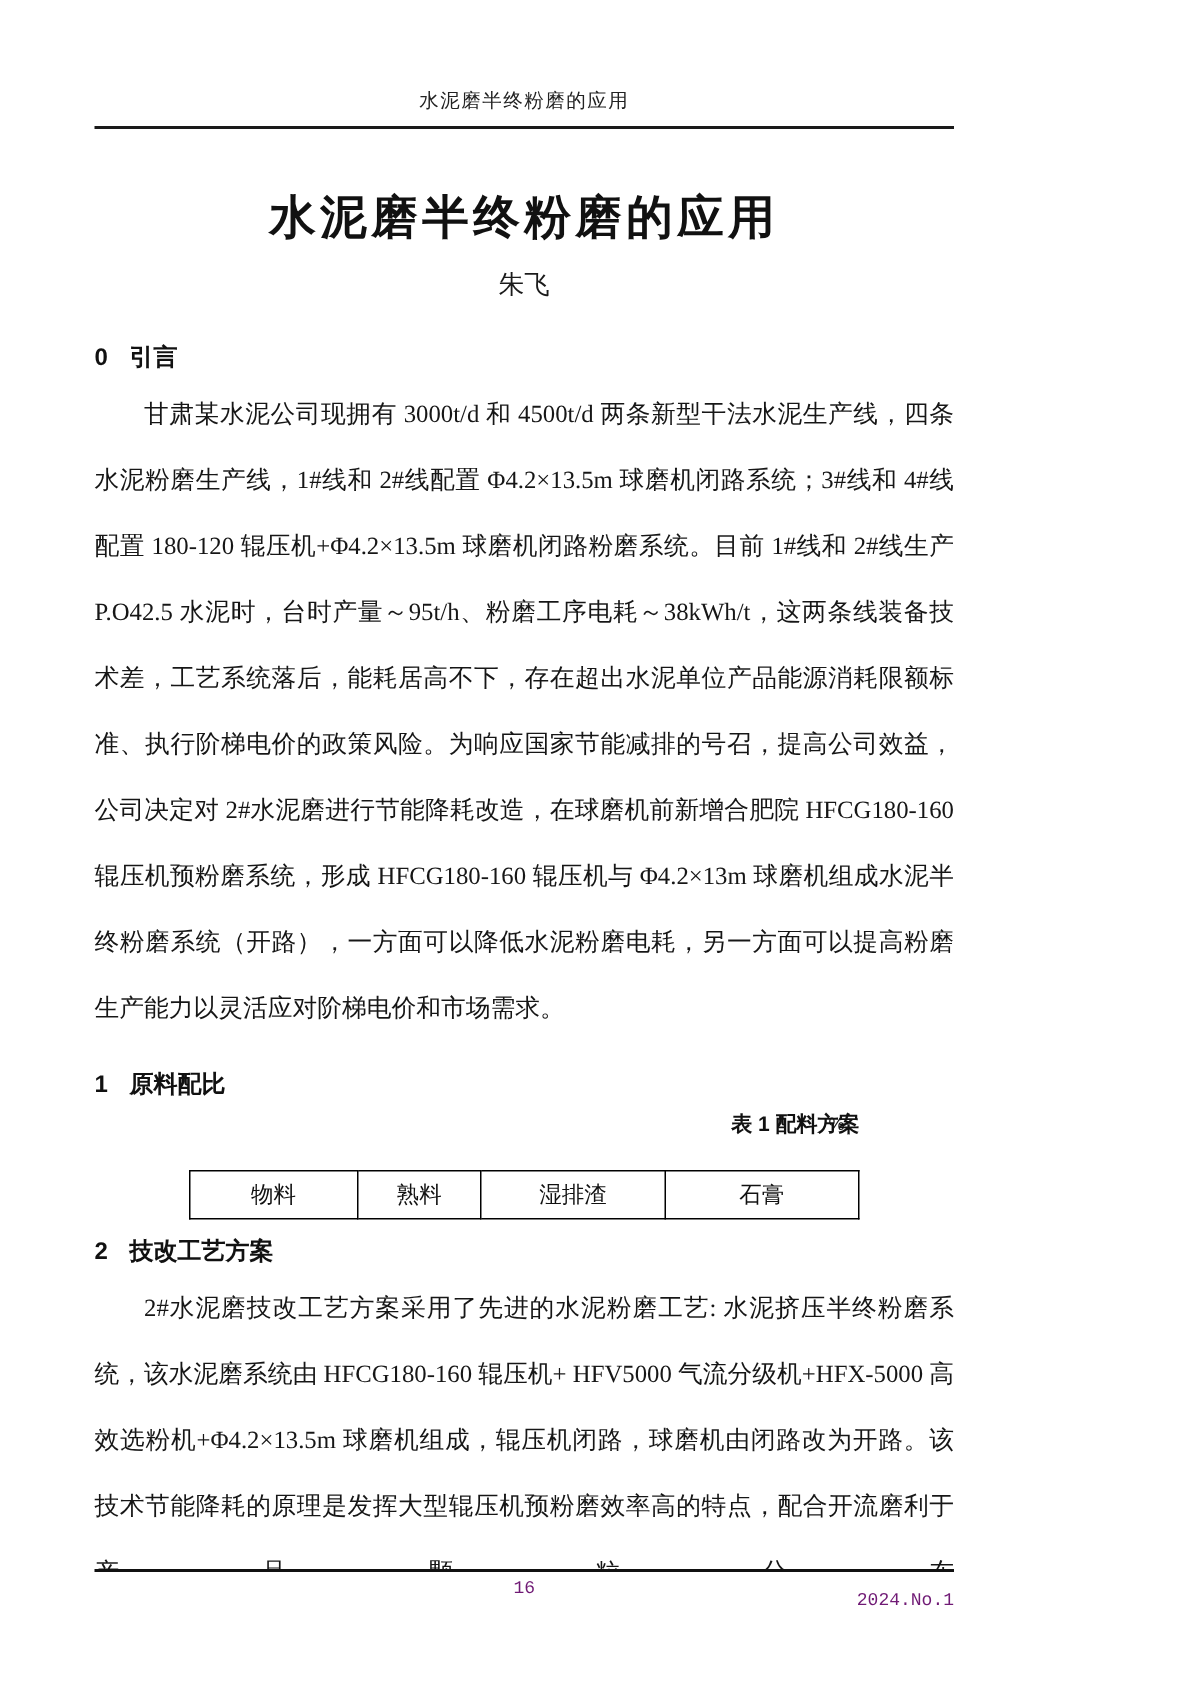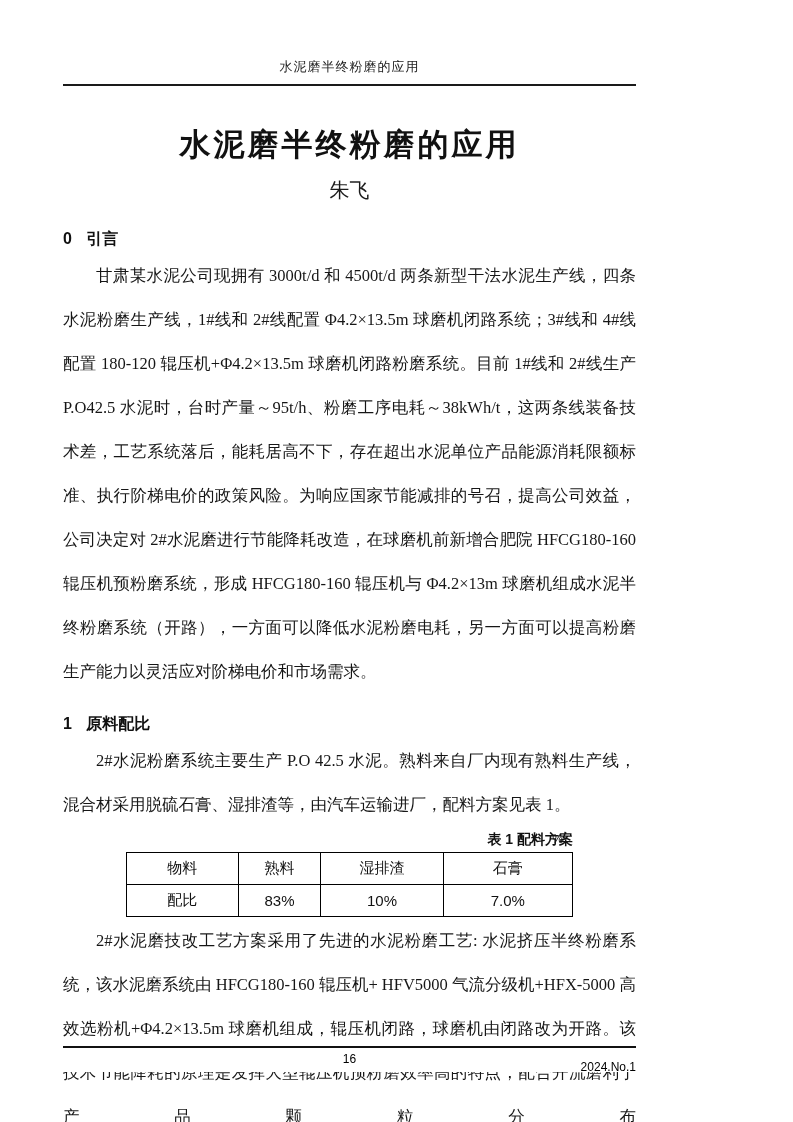--- a/index.html
+++ b/index.html
@@ -34,21 +34,21 @@
     font-family: "Liberation Sans", "DejaVu Sans", sans-serif;
     font-size: 31px;
     font-weight: 700;
     letter-spacing: 3px;
     line-height: 44px;
     color: #111;
   }
   .author {
     margin-top: 12px;
     text-align: center;
-    font-size: 20px;
+    font-size: 17px;
     line-height: 22px;
   }
   .affiliation {
     margin-top: 2px;
     text-align: center;
     font-size: 17px;
     line-height: 22px;
   }
 
   h2.sec {
@@ -87,21 +87,21 @@
     position: absolute;
     right: 10px;
     bottom: 0;
     font-weight: 400;
     font-size: 12px;
   }
   table.tbl {
     width: 100%;
     border-collapse: collapse;
     table-layout: fixed;
-    margin-top: 3px;
+    margin-top: 21px;
   }
   table.tbl td {
     border: 1.5px solid #000;
     height: 31px;
     text-align: center;
     vertical-align: middle;
     font-size: 15px;
     color: #111;
     padding: 0;
   }
@@ -111,23 +111,23 @@
   col.c3 { width: 27.4%; }
   col.c4 { width: 29%; }
 
   .footer {
     position: absolute;
     left: 63px;
     right: 63px;
     top: 1046px;
     border-top: 2.5px solid #111;
     height: 24px;
-    font-family: Liberation Sans, sans-serif;
+    font-family: Liberation Mono, monospace;
     font-size: 12px;
-    color: #000000;
+    color: #701a75;
     background: #fff;
   }
   .footer .page-num {
     position: absolute;
     left: 50%;
     transform: translateX(-50%);
     top: 4px;
   }
   .footer .issue {
     position: absolute;
@@ -143,51 +143,45 @@
   <div class="running-head">水泥磨半终粉磨的应用</div>
   <div class="head-rule"></div>
 
   <h1 class="title">水泥磨半终粉磨的应用</h1>
   <div class="author">朱飞</div>
 
   <h2 class="sec"><span class="sec-num">0</span><span>引言</span></h2>
   <p class="body-p">甘肃某水泥公司现拥有 3000t/d 和 4500t/d 两条新型干法水泥生产线，四条水泥粉磨生产线，1#线和 2#线配置 Φ4.2×13.5m 球磨机闭路系统；3#线和 4#线配置 180-120 辊压机+Φ4.2×13.5m 球磨机闭路粉磨系统。目前 1#线和 2#线生产 P.O42.5 水泥时，台时产量～95t/h、粉磨工序电耗～38kWh/t，这两条线装备技术差，工艺系统落后，能耗居高不下，存在超出水泥单位产品能源消耗限额标准、执行阶梯电价的政策风险。为响应国家节能减排的号召，提高公司效益，公司决定对 2#水泥磨进行节能降耗改造，在球磨机前新增合肥院 HFCG180-160 辊压机预粉磨系统，形成 HFCG180-160 辊压机与 Φ4.2×13m 球磨机组成水泥半终粉磨系统（开路），一方面可以降低水泥粉磨电耗，另一方面可以提高粉磨生产能力以灵活应对阶梯电价和市场需求。</p>
 
   <h2 class="sec tight"><span class="sec-num">1</span><span>原料配比</span></h2>
-  <p class="body-p">2#水泥粉磨系统主要生产 P.O 42.5 水泥。熟料来自厂内现有熟料生产线，混合材采用脱硫石膏、湿排渣等，由汽车运输进厂，配料方案见表 1。</p>
 
   <div class="tbl-block">
     <div class="tbl-caption-row">
       <span class="tbl-caption">表 1 配料方案</span>
       <span class="tbl-unit">%</span>
     </div>
     <table class="tbl">
       <colgroup>
           <col class="c1">
           <col class="c2">
           <col class="c3">
           <col class="c4">
         </colgroup>
       <tbody>
         <tr>
           <td>物料</td>
           <td>熟料</td>
           <td>湿排渣</td>
           <td>石膏</td>
         </tr>
-        <tr>
-          <td>配比</td>
-          <td class="value">83%</td>
-          <td class="value">10%</td>
-          <td class="value">7.0%</td>
-        </tr>
       </tbody>
     </table>
   </div>
 
+  <h2 class="sec after-table"><span class="sec-num">2</span><span>技改工艺方案</span></h2>
   <p class="body-p cont">2#水泥磨技改工艺方案采用了先进的水泥粉磨工艺: 水泥挤压半终粉磨系统，该水泥磨系统由 HFCG180-160 辊压机+ HFV5000 气流分级机+HFX-5000 高效选粉机+Φ4.2×13.5m 球磨机组成，辊压机闭路，球磨机由闭路改为开路。该技术节能降耗的原理是发挥大型辊压机预粉磨效率高的特点，配合开流磨利于产品颗粒分布</p>
 
   <div class="footer">
     <span class="page-num">16</span>
     <span class="issue">2024.No.1</span>
   </div>
 
 </div>
 
 </body></html>

